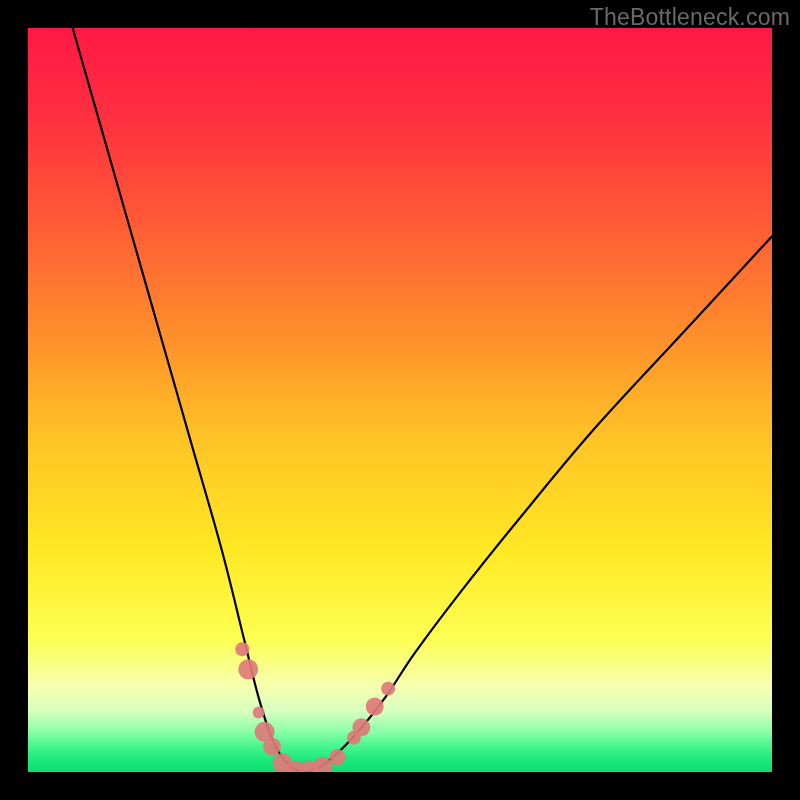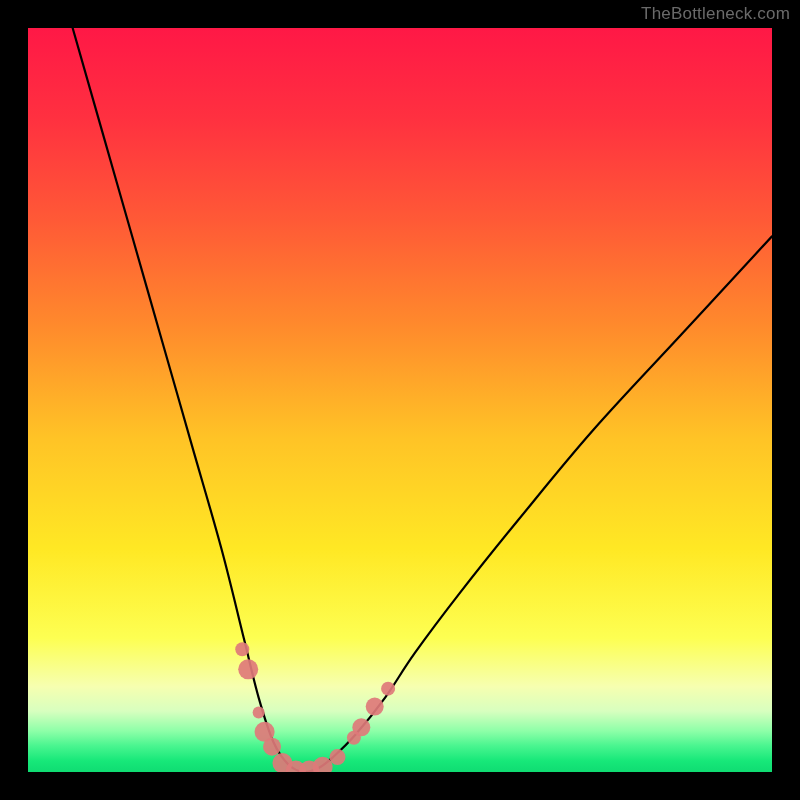--- a/index.html
+++ b/index.html
@@ -40,21 +40,21 @@
     top: 0;
     width: 744px;
     height: 744px;
     overflow: visible;
   }
   .watermark {
     position: absolute;
     top: 4px;
     right: 10px;
     color: #6a6a6a;
-    font-size: 17px;
+    font-size: 23px;
     letter-spacing: 0.2px;
     font-weight: 400;
   }
 </style>
 </head>
 <body>
 
 <div class="frame">
 
   <div class="plot">

